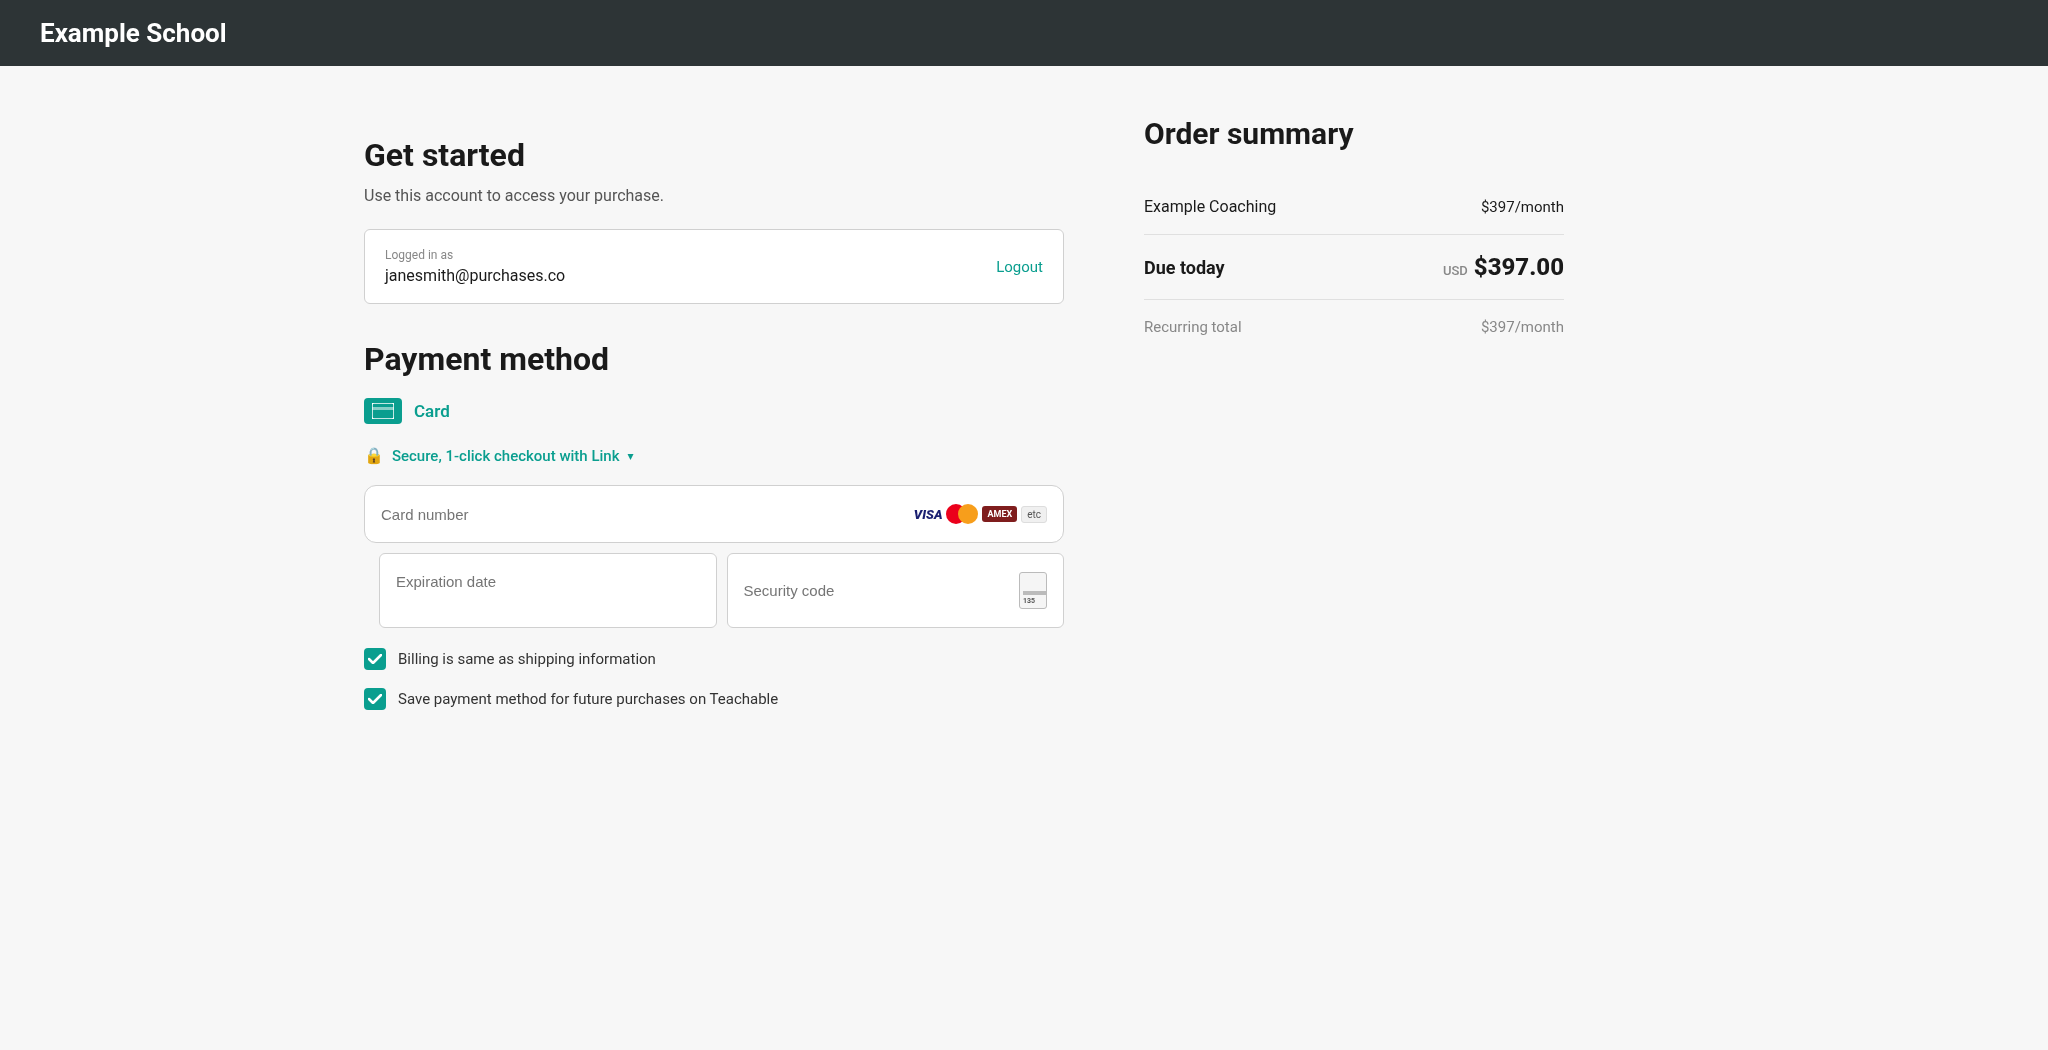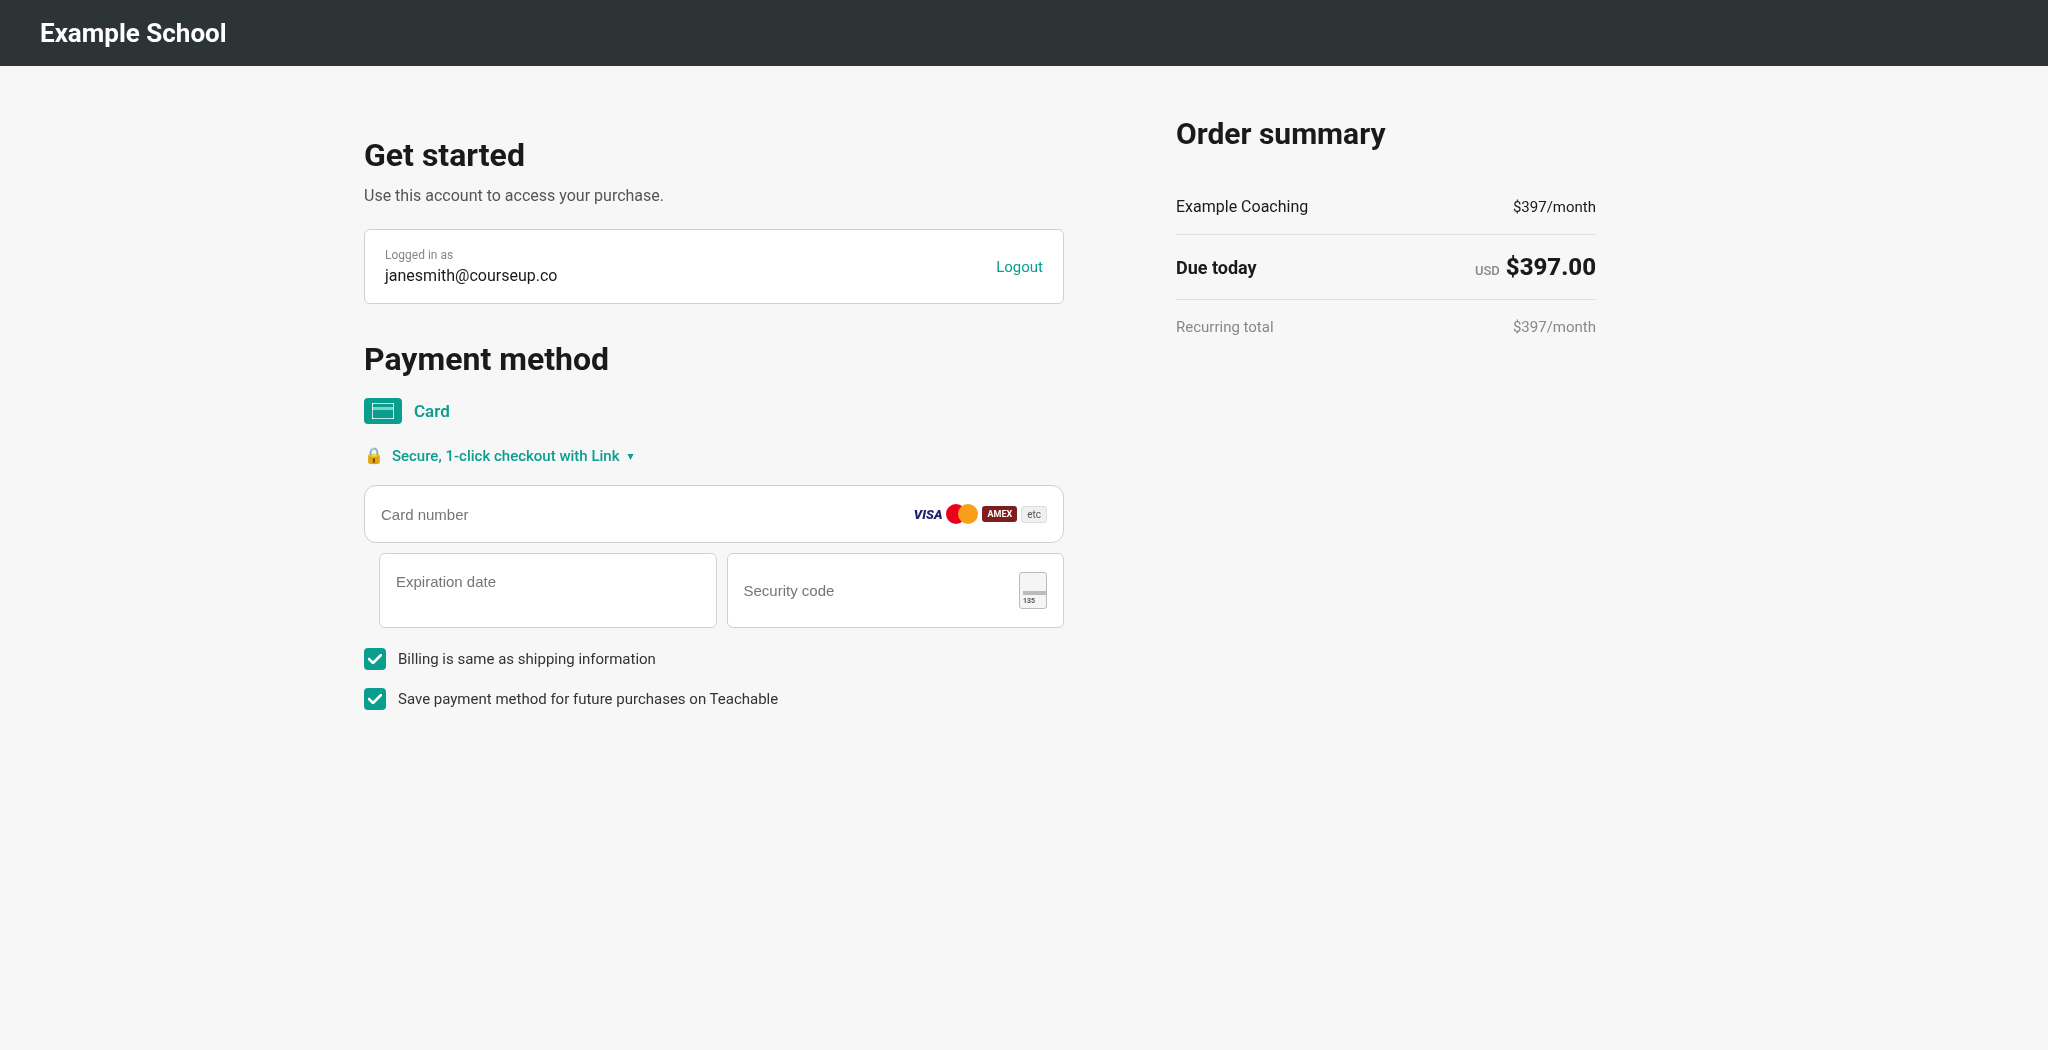--- a/index.html
+++ b/index.html
@@ -304,21 +304,20 @@
 
     .checkbox-label {
       font-size: 15px;
       color: #333;
     }
 
     
     .right-column {
       width: 420px;
       flex-shrink: 0;
-      margin-left: 32px;
     }
 
     .order-title {
       font-size: 30px;
       font-weight: 700;
       color: #1a1a1a;
       margin-bottom: 28px;
     }
 
     .order-row {
@@ -387,21 +386,21 @@
 <div class="main-container">
 
   <div class="left-column">
 
     <h2 class="section-title">Get started</h2>
     <p class="section-subtitle">Use this account to access your purchase.</p>
 
     <div class="logged-in-box">
       <div>
         <div class="logged-in-label">Logged in as</div>
-        <div class="logged-in-email">janesmith@courseup.co</div>
+        <div class="logged-in-email">janesmith@purchases.co</div>
       </div>
       <a class="logout-link">Logout</a>
     </div>
 
     <h3 class="payment-title">Payment method</h3>
 
     <div class="card-tab">
       <div class="card-icon">
         <svg width="22" height="16" viewBox="0 0 22 16">
           <rect x="0" y="0" width="22" height="16" rx="2" fill="none" stroke="white" stroke-width="1.5"></rect>

